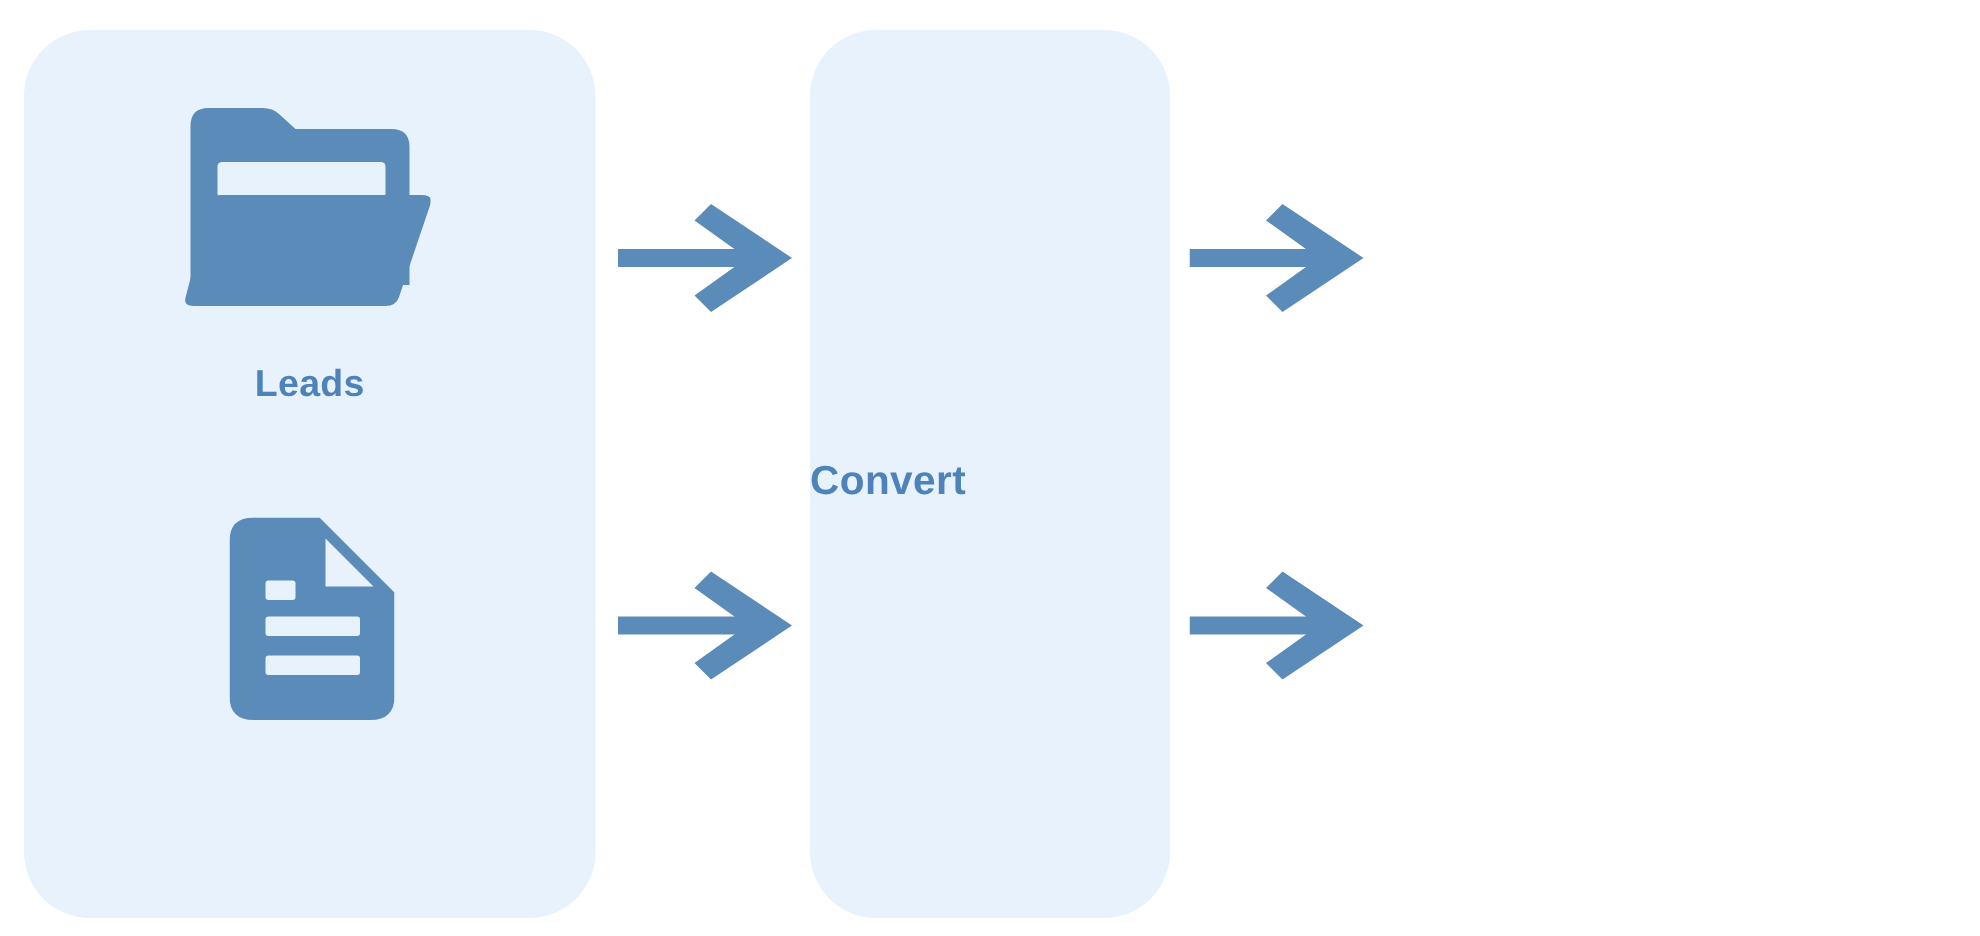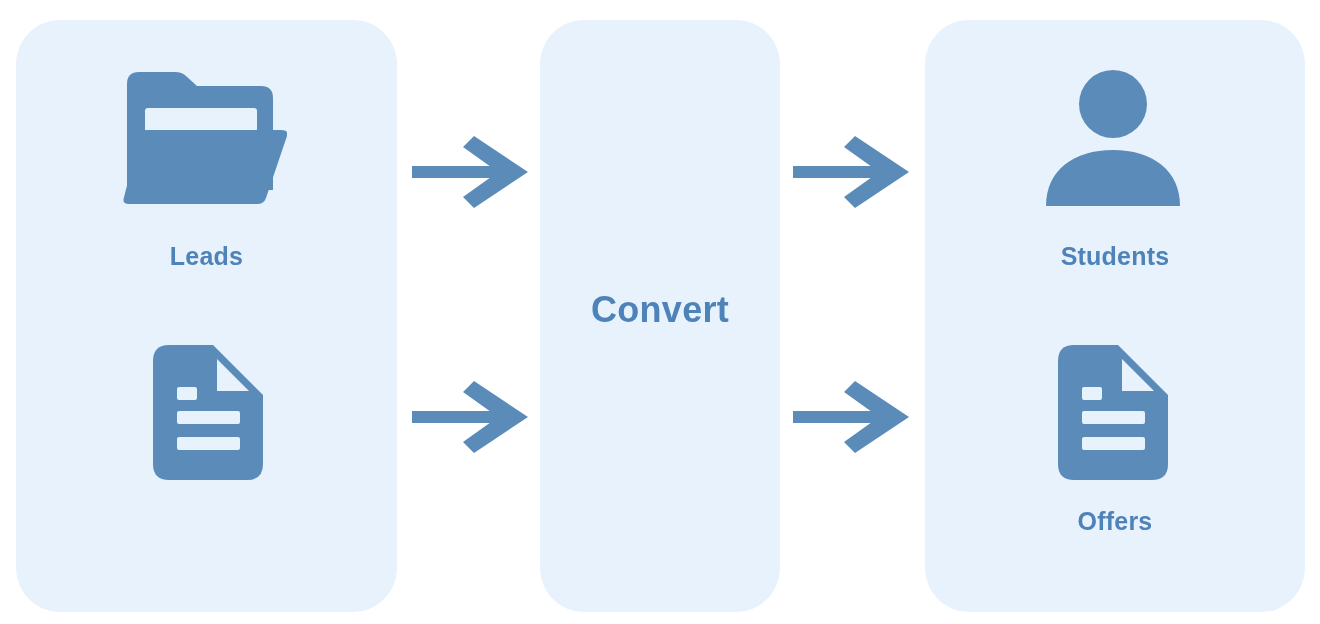--- a/index.html
+++ b/index.html
@@ -24,22 +24,22 @@
   .panel-right{left:925px;width:380px;}
   .icon{position:absolute;color:var(--accent);}
   .ink{fill:currentColor;}
   .cut{fill:var(--panel-bg);}
   .item-label{
     position:absolute;left:0;width:100%;text-align:center;
     color:var(--label);font-size:25px;line-height:30px;font-weight:600;
     letter-spacing:.2px;
   }
   .convert-label{
-    position:absolute;left:0;top:268px;width:100%;text-align:center;
-    color:var(--label);font-size:36px;line-height:44px;font-weight:700;
+    position:absolute;left:0;top:278px;width:100%;
+    color:var(--label);font-size:27px;line-height:44px;font-weight:700;
     letter-spacing:.3px;
   }
   .arrow{position:absolute;color:var(--accent);width:116px;height:72px;}
   .arrow svg{display:block;}
   .pos-icon-top-left{left:107px;top:50px;}
   .pos-label-top{top:221px;}
   .pos-icon-bottom-left{left:137px;top:325px;}
   .pos-label-bottom{top:486px;}
   .pos-icon-top-right{left:121px;top:50px;}
   .pos-icon-bottom-right{left:133px;top:325px;}
@@ -71,40 +71,20 @@
         <rect class="cut" x="24" y="66" width="63" height="13" rx="2"></rect>
         <rect class="cut" x="24" y="92" width="63" height="13" rx="2"></rect>
       </svg>
     </span>
   </div>
 
   <div class="panel panel-mid">
     <div class="convert-label">Convert</div>
   </div>
 
-  <div class="panel panel-right">
-    <span class="icon pos-icon-top-right">
-      <svg viewBox="0 0 134 136" width="134" height="136" aria-hidden="true">
-        <circle class="ink" cx="67" cy="34" r="34"></circle>
-        <path class="ink" d="M0,136 C0,100 28,80 67,80 C106,80 134,100 134,136 Z"></path>
-      </svg>
-    </span>
-    <div class="item-label pos-label-top">Students</div>
-
-    <span class="icon pos-icon-bottom-right">
-      <svg viewBox="0 0 110 135" width="110" height="135" aria-hidden="true">
-        <path class="ink" d="M16,0 H60 L110,50 V119 Q110,135 94,135 H16 Q0,135 0,119 V16 Q0,0 16,0 Z"></path>
-        <path class="cut" d="M64,14 L96,46 L64,46 Z"></path>
-        <rect class="cut" x="24" y="42" width="20" height="13" rx="2"></rect>
-        <rect class="cut" x="24" y="66" width="63" height="13" rx="2"></rect>
-        <rect class="cut" x="24" y="92" width="63" height="13" rx="2"></rect>
-      </svg>
-    </span>
-    <div class="item-label pos-label-bottom">Offers</div>
-  </div>
 
   <span class="arrow arrow-1">
     <svg viewBox="0 0 116 72" width="116" height="72" aria-hidden="true">
       <rect class="ink" x="0" y="30" width="88" height="12"></rect>
       <path class="ink" d="M62,0 L116,36 L62,72 L51,61 L86,36 L51,11 Z"></path>
     </svg>
   </span>
   <span class="arrow arrow-2">
     <svg viewBox="0 0 116 72" width="116" height="72" aria-hidden="true">
       <rect class="ink" x="0" y="30" width="88" height="12"></rect>

